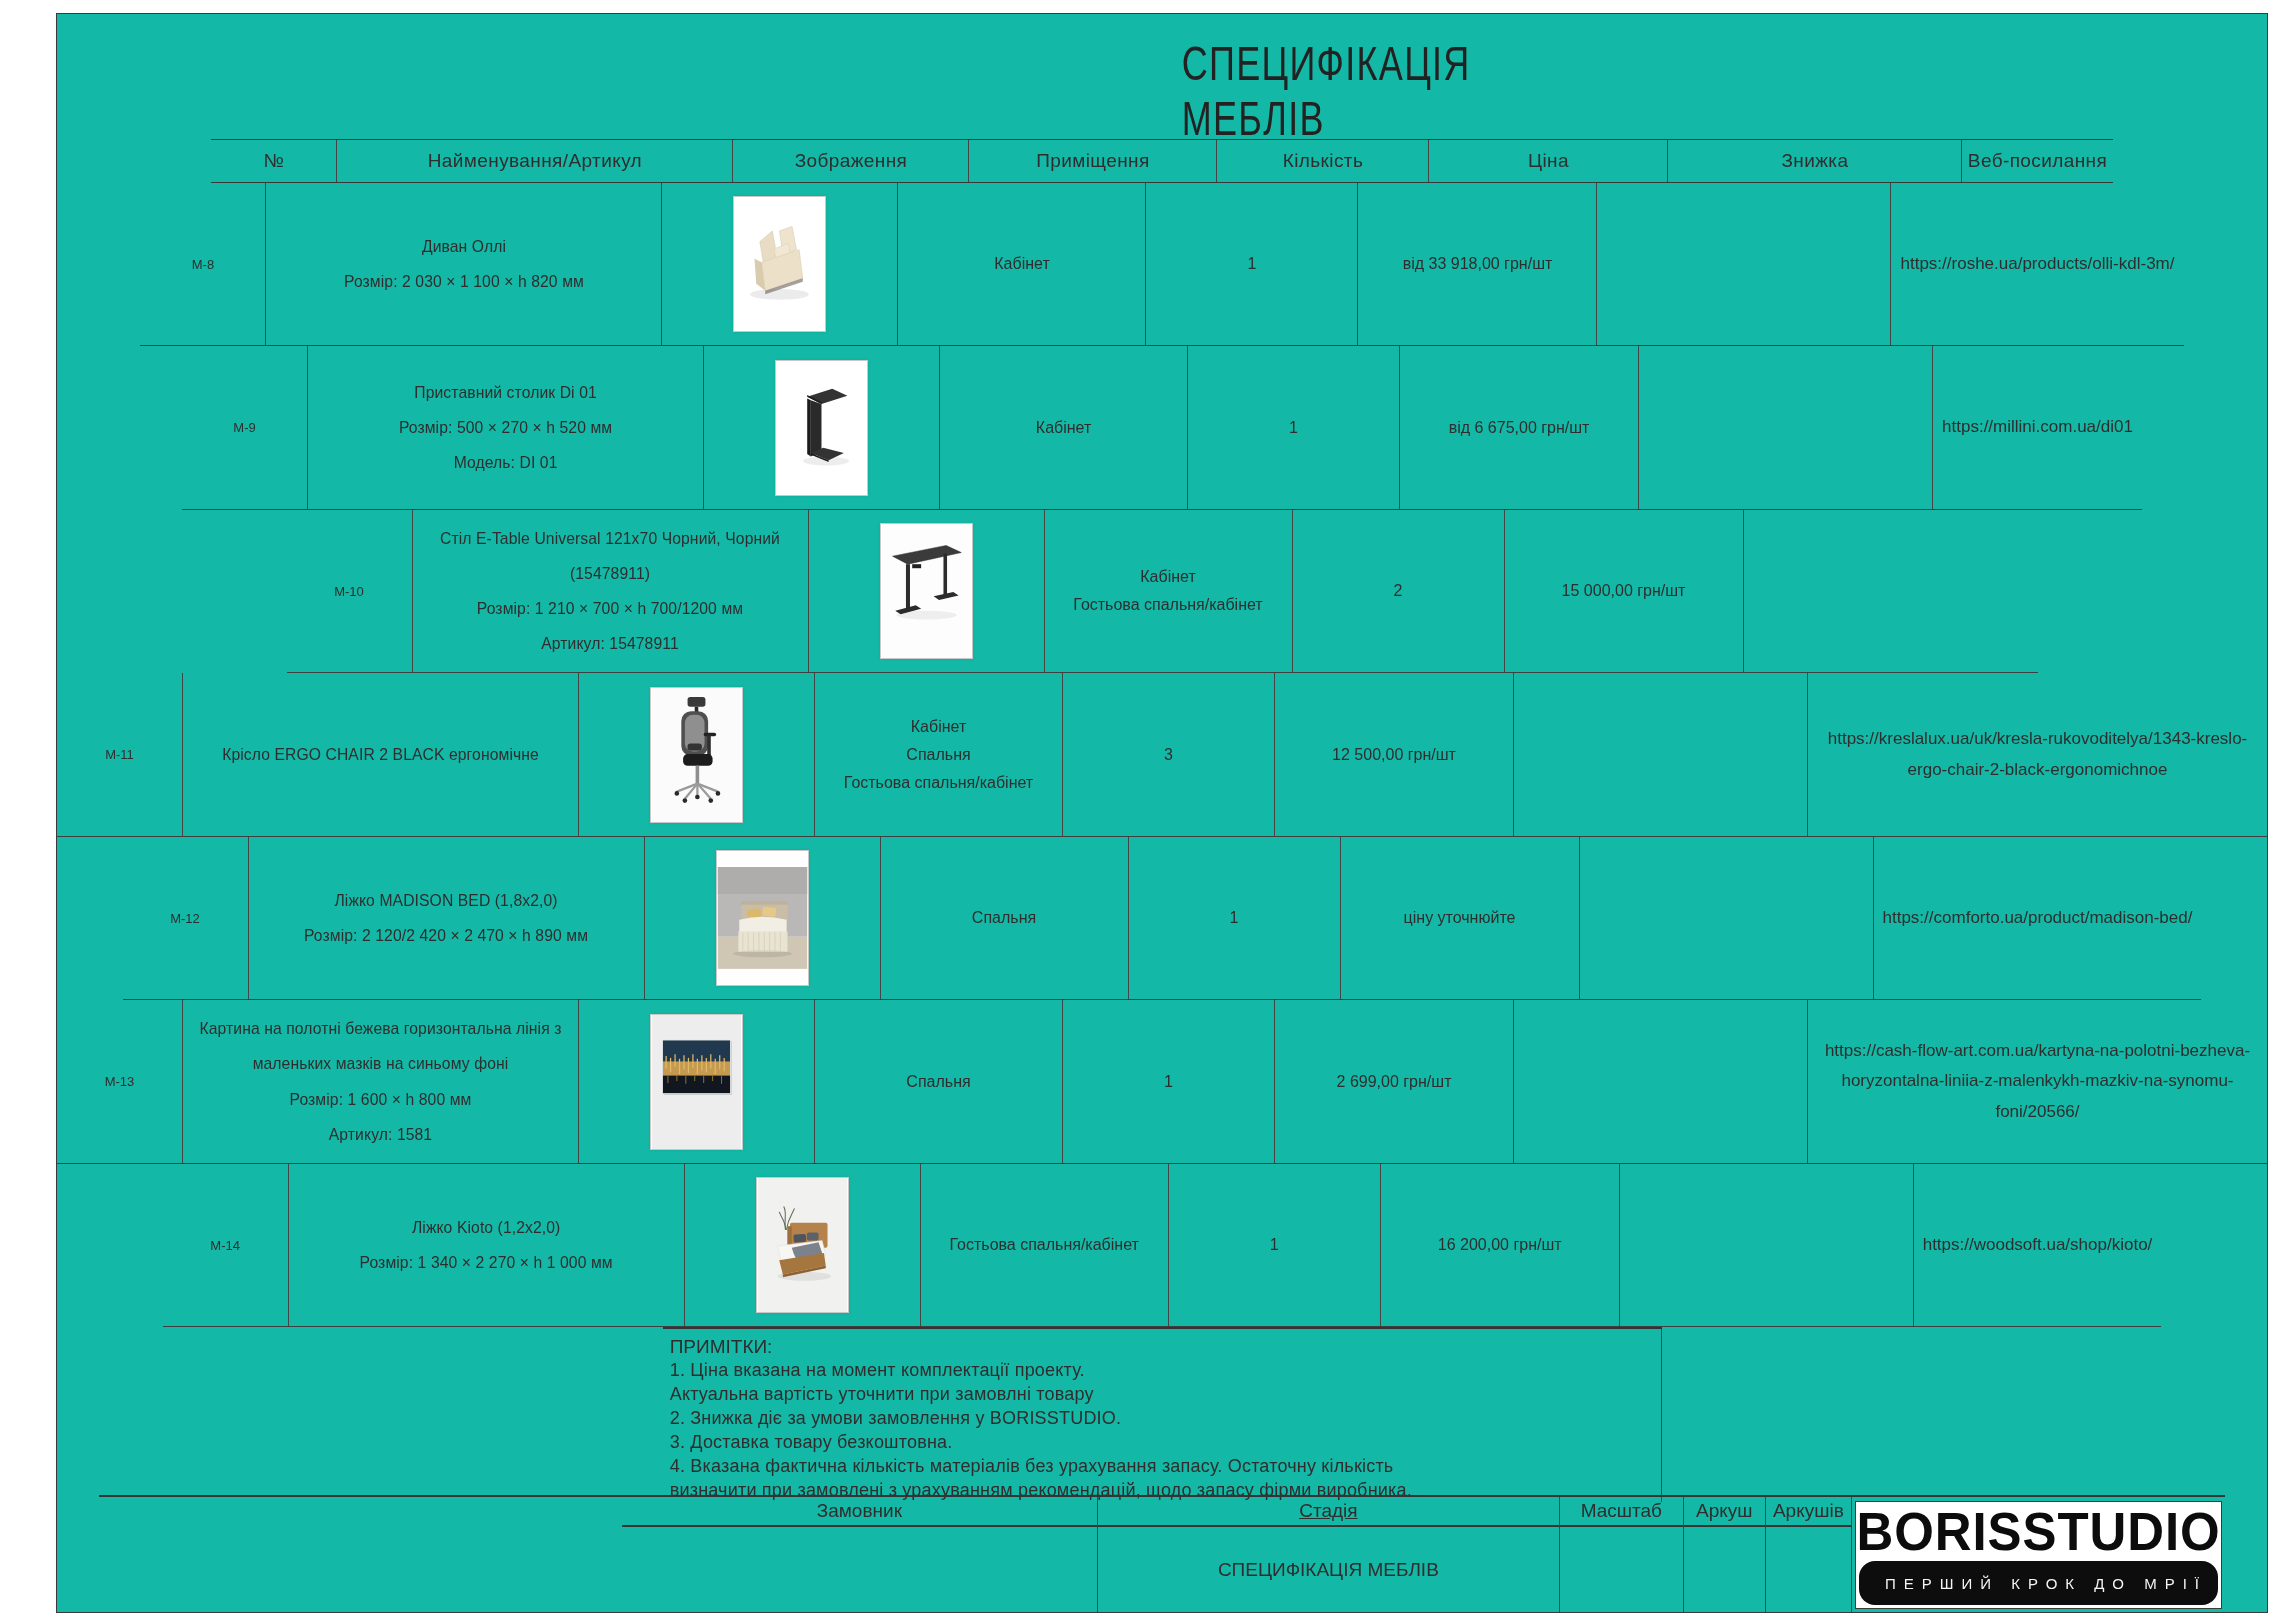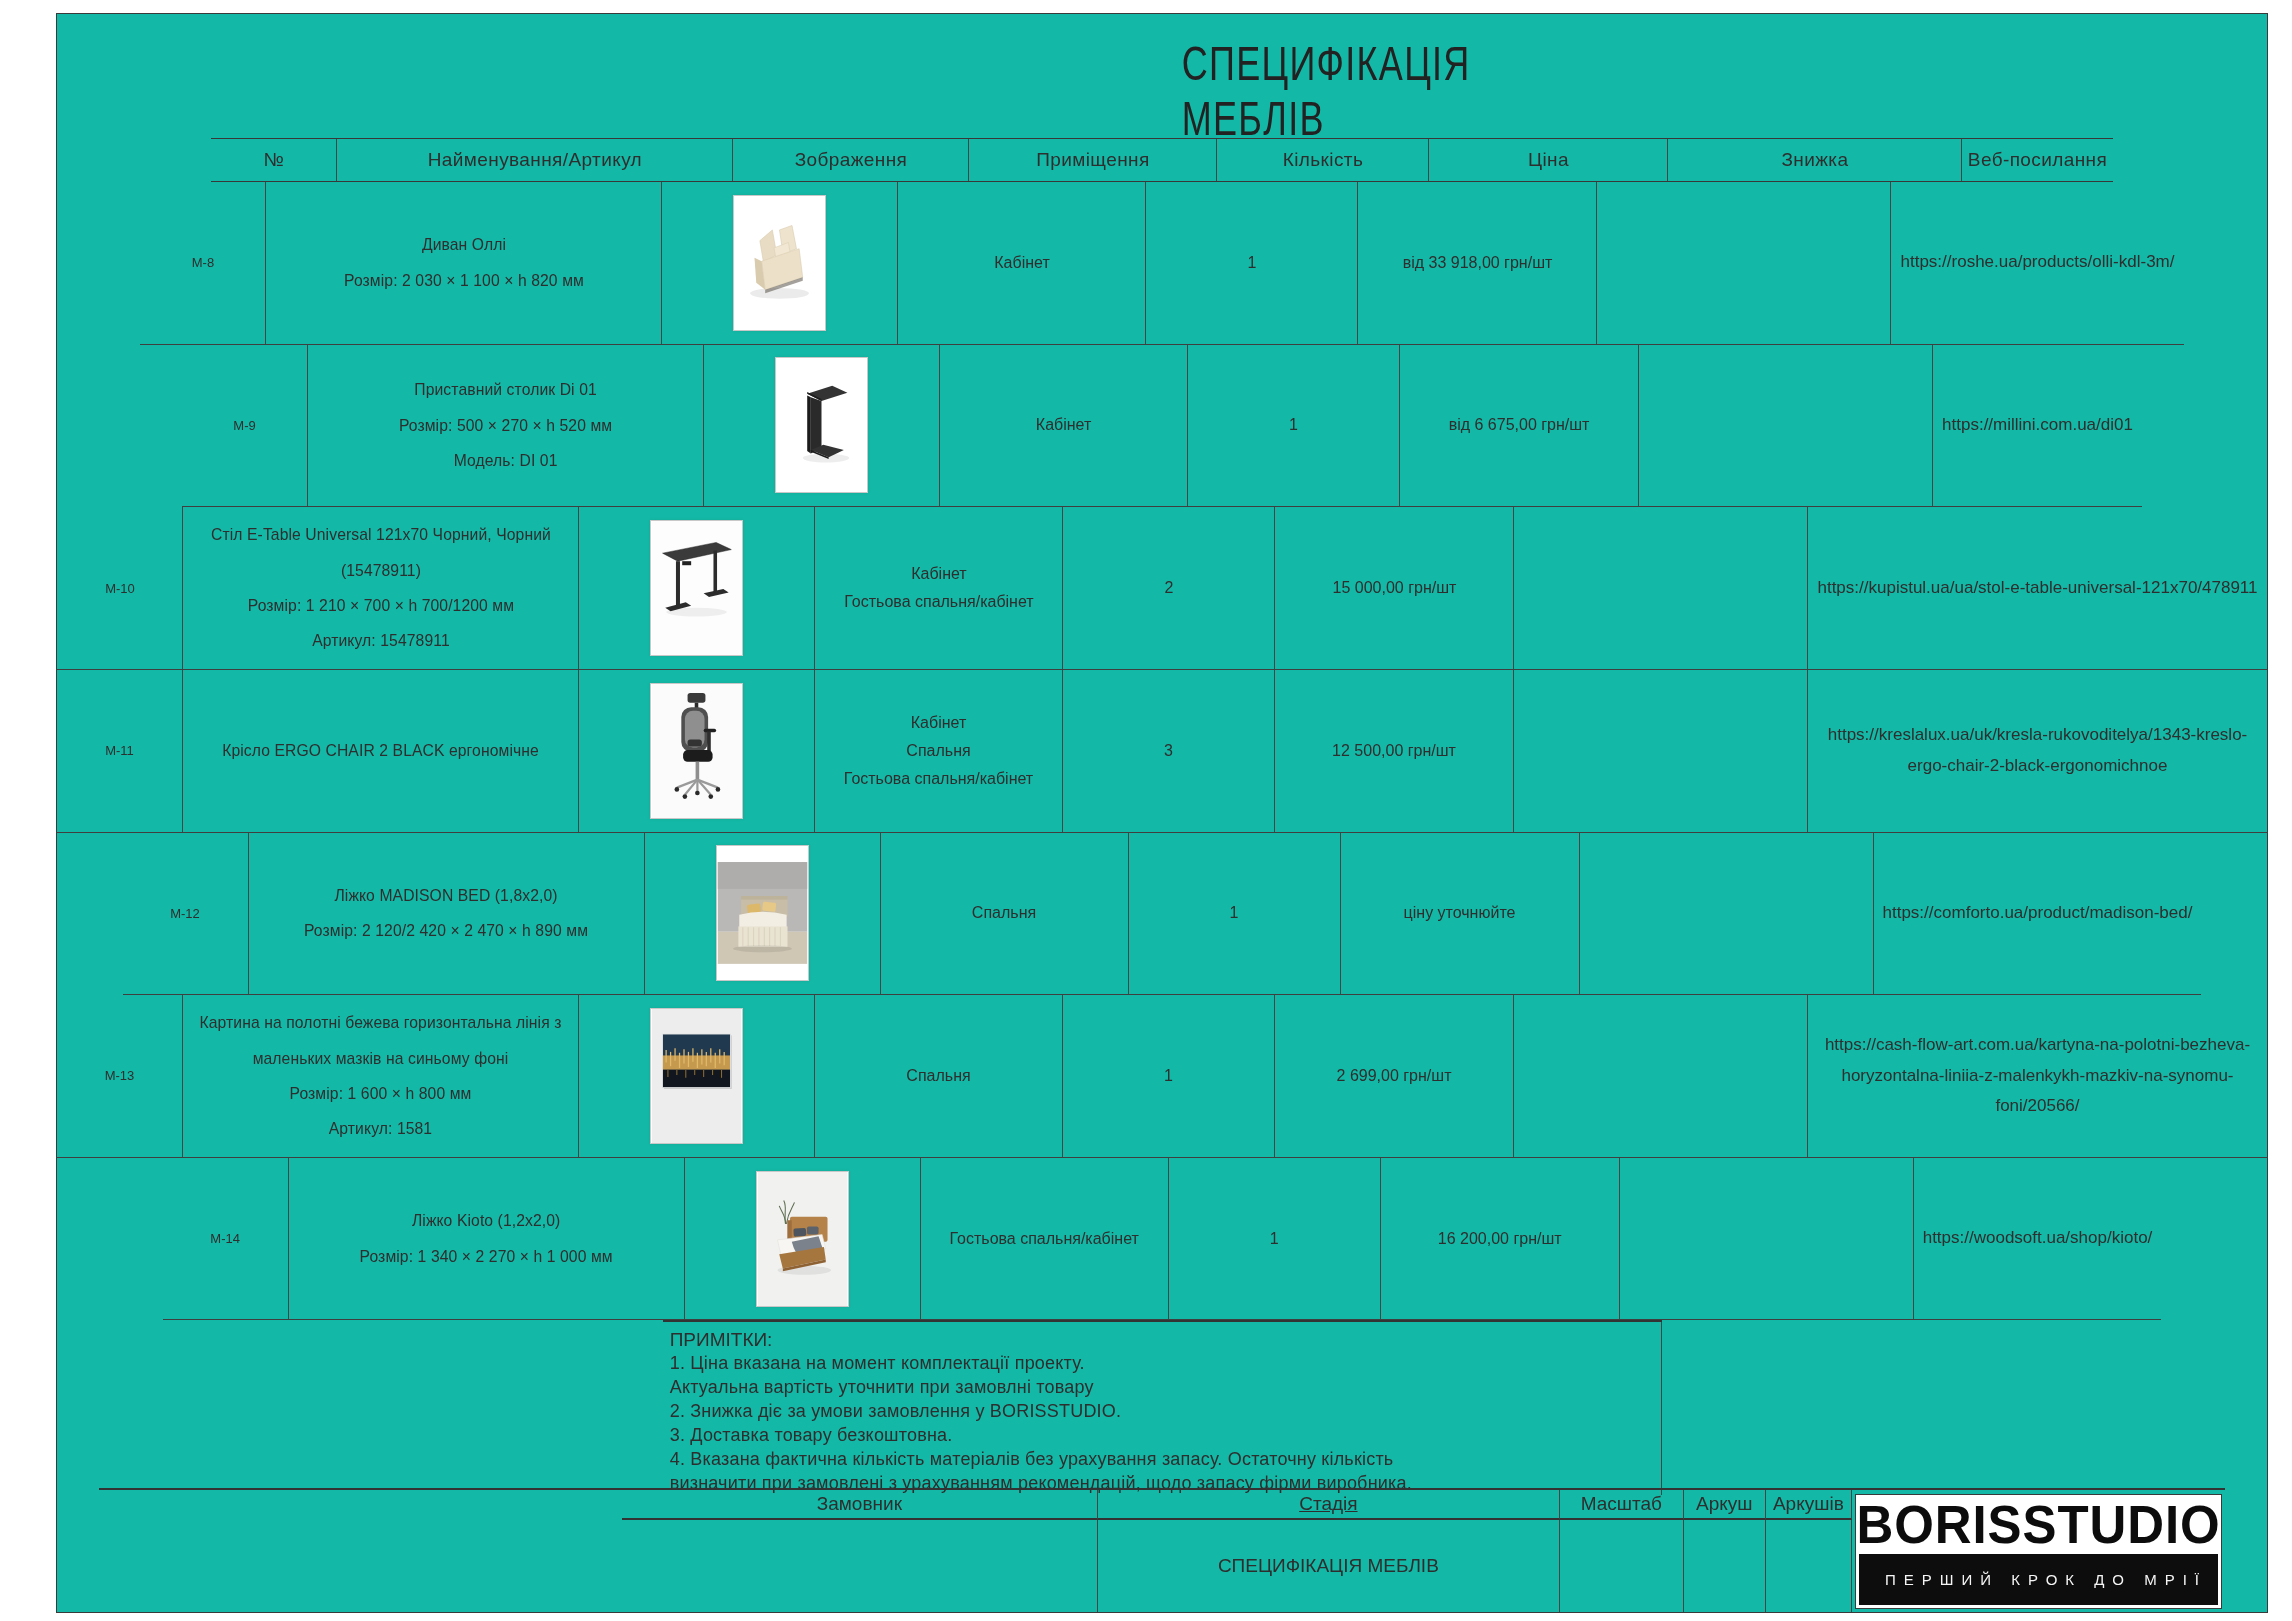--- a/index.html
+++ b/index.html
@@ -52,23 +52,23 @@
          justify-content:center;text-align:center;}
   .flabel{font-size:19px;border-bottom:2.7px double #333;}
   .fvalue{font-size:19px;}
   .f-project{grid-row:1 / span 2;flex-direction:column;font-size:19px;line-height:1.7;}
   .f-logo{grid-row:1 / span 2;border-right:none;padding:3.6px;}
   .logo-inner{width:100%;height:100%;border:1.8px solid #3a3a3a;display:flex;
               flex-direction:column;background:#fff;}
   .logo-name{flex:1;display:flex;align-items:center;justify-content:center;
              font-weight:800;font-size:51px;letter-spacing:0.9px;color:#0c0c0c;
              font-family:"Liberation Sans",sans-serif;transform:scaleY(1.05);}
-  .logo-bar{height:51px;margin:0 2.7px 2.7px 2.7px;background:#0d0d0d;color:#f5f5f5;
+  .logo-bar{height:44px;margin:0 2.7px 2.7px 2.7px;background:#0d0d0d;color:#f5f5f5;
             display:flex;align-items:center;justify-content:center;
-            font-size:15px;letter-spacing:8px;padding-left:15px;}
+            font-size:15px;letter-spacing:8px;padding-left:15px;border-radius:16px;}
 </style>
 </head>
 <body>
 
 <div class="sheet">
 
   <div class="title-band">
     <div class="doc-title">СПЕЦИФІКАЦІЯ МЕБЛІВ</div>
   </div>
 
@@ -164,21 +164,20 @@
         </svg>
       </div>
     </div>
     <div class="cell c-room">
       <div class="rline">Кабінет</div>
       <div class="rline">Гостьова спальня/кабінет</div>
     </div>
     <div class="cell c-qty">2</div>
     <div class="cell c-price">15 000,00 грн/шт</div>
     <div class="cell c-disc"></div>
-    <div class="cell c-link">https://kupistul.ua/ua/stol-e-table-universal-121x70/478911</div>
   </div>
 
   <div class="tgrid row">
     <div class="cell c-num">М-11</div>
     <div class="cell c-name">
       <div class="nline">Крісло ERGO CHAIR 2 BLACK ергономічне</div>
     </div>
     <div class="cell c-img">
       <div class="imgbox">
         <svg viewBox="0 0 100 150">

